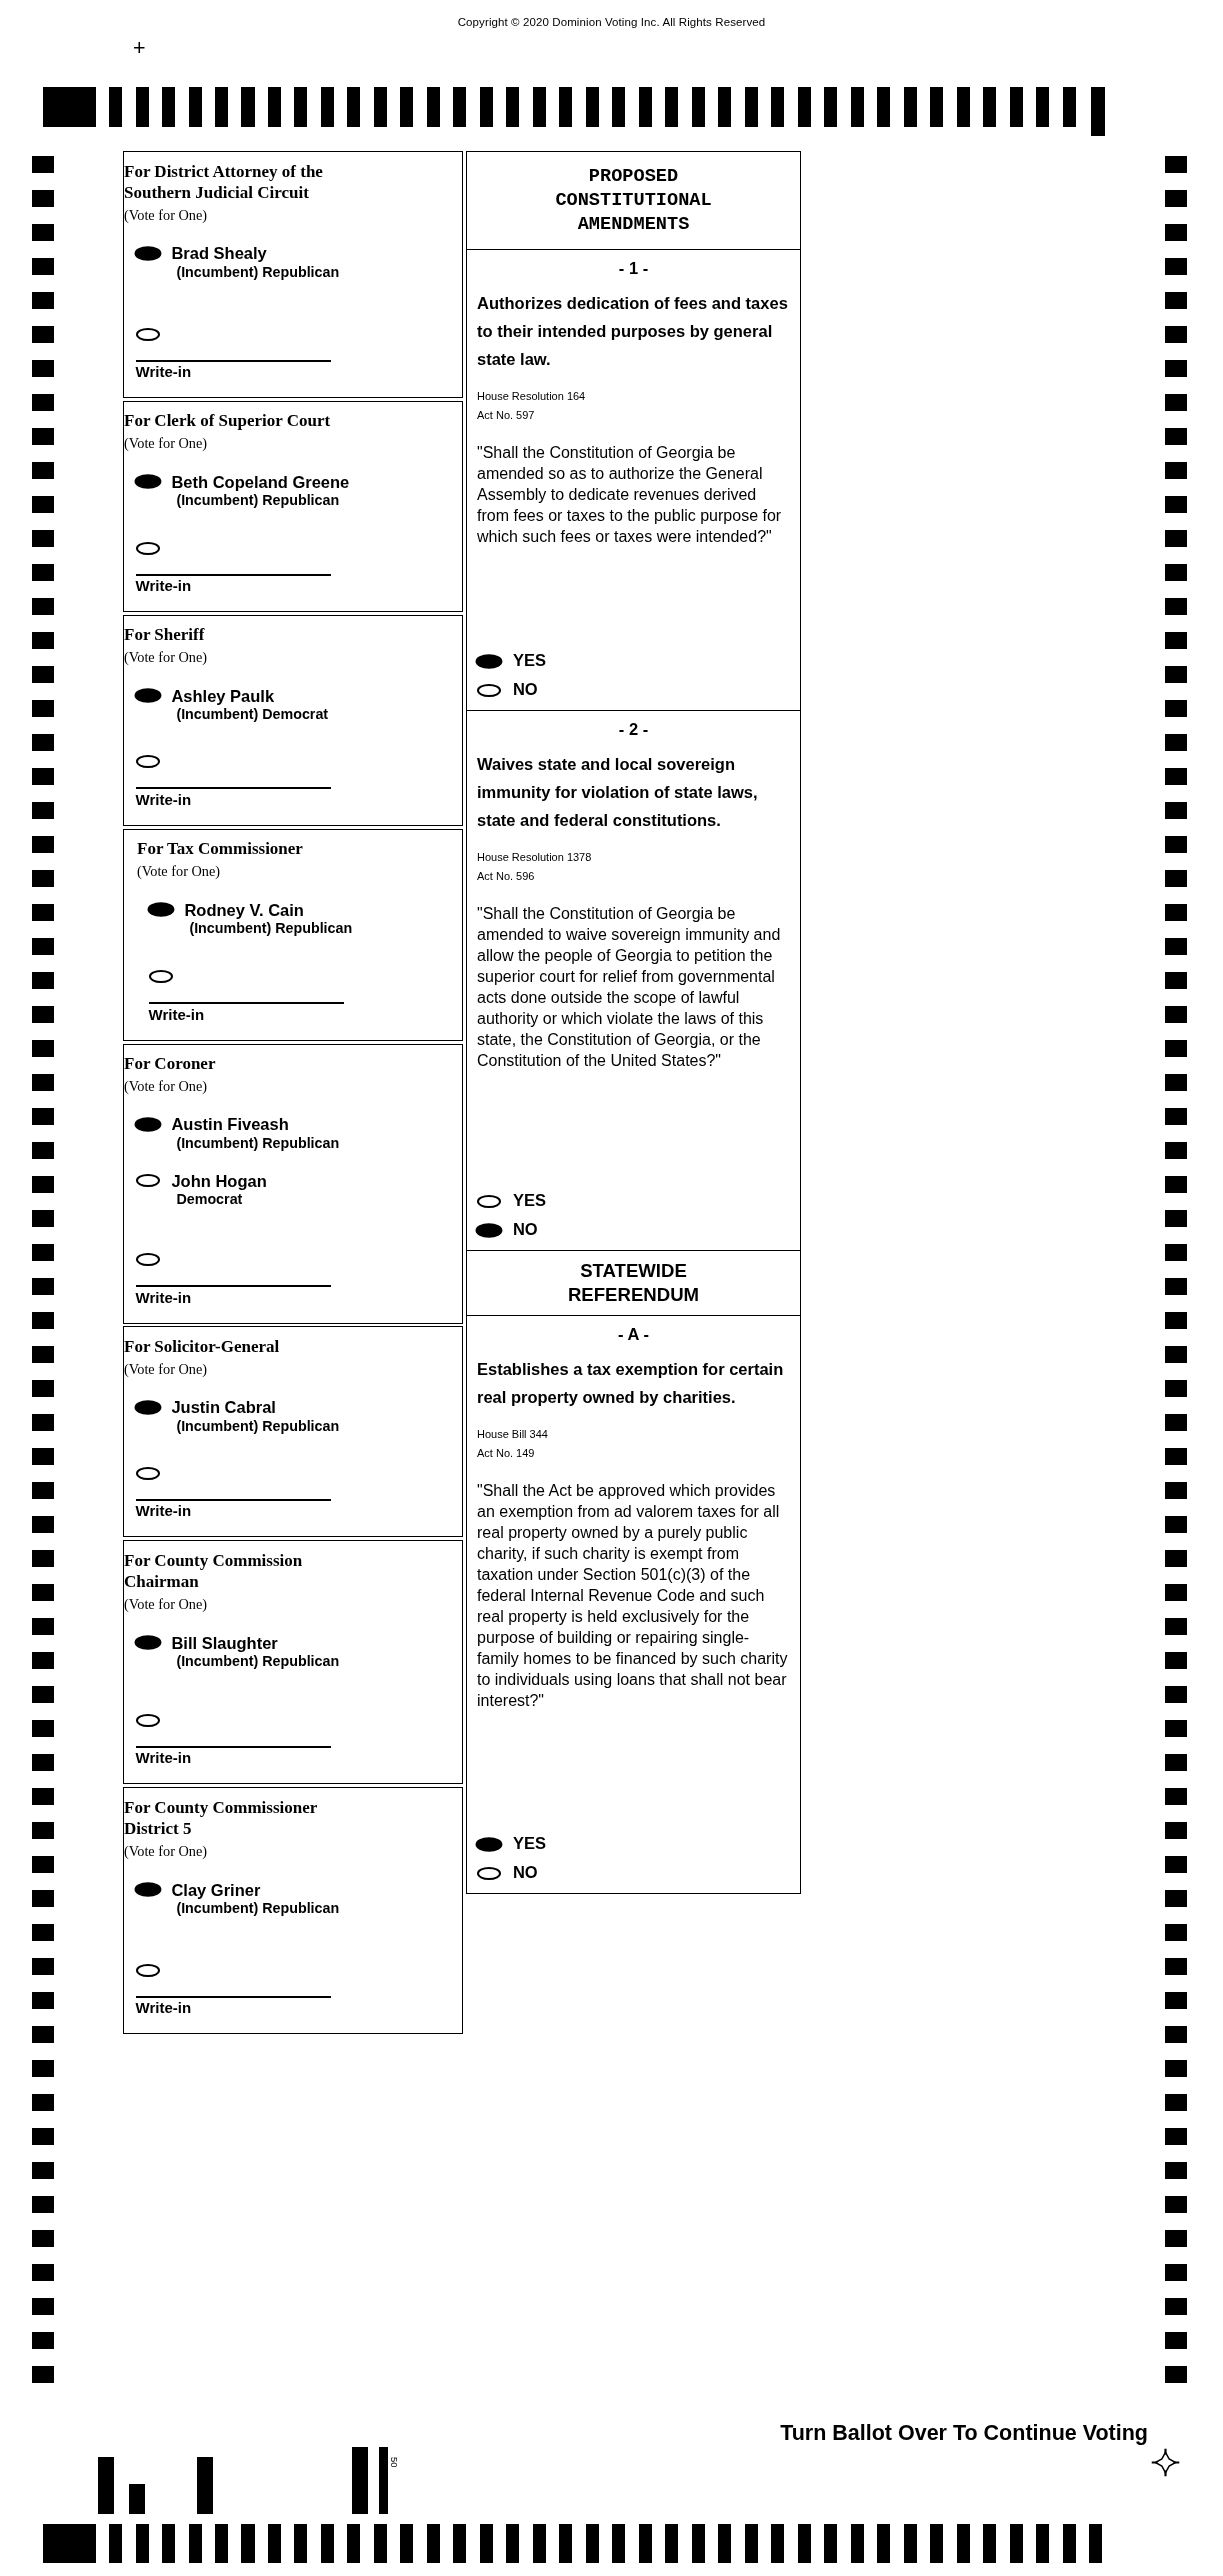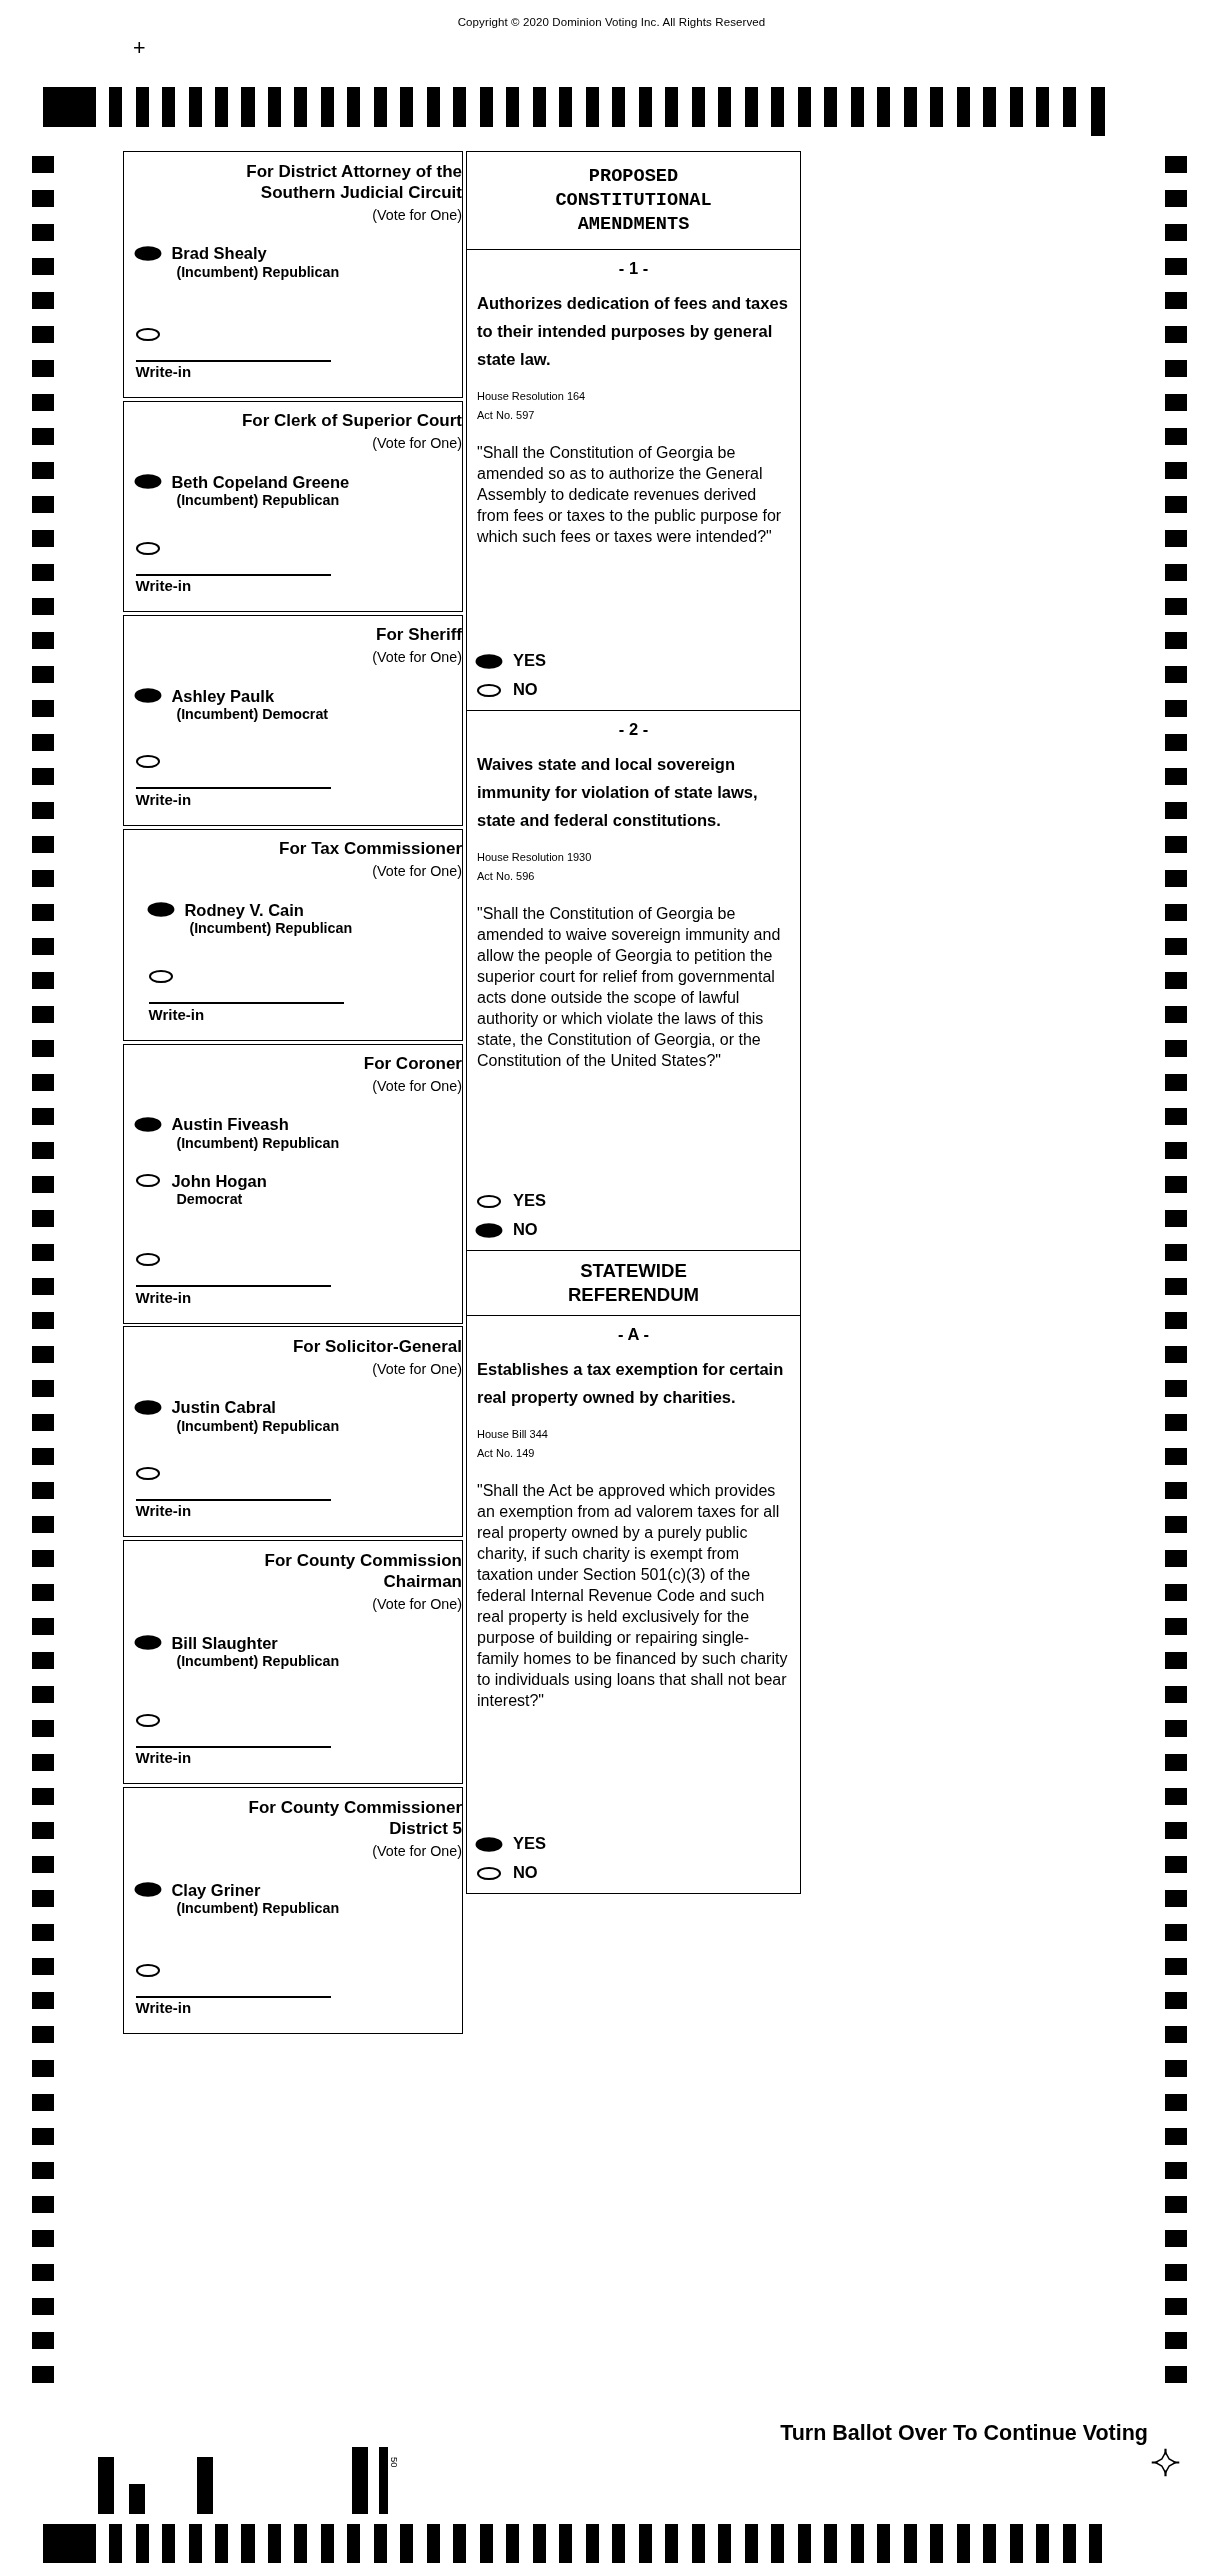--- a/index.html
+++ b/index.html
@@ -19,21 +19,21 @@
                   background:repeating-linear-gradient(180deg,#000 0 17px,transparent 17px 34px); }
   .timing-right { position:absolute; top:156px; left:1165px; width:21.5px; height:2231px;
                   background:repeating-linear-gradient(180deg,#000 0 17px,transparent 17px 34px); }
   .block-bl { position:absolute; top:2524px; left:43px; width:53px; height:39px; background:#000; }
   .timing-bottom { position:absolute; top:2524px; left:109px; width:1003px; height:39px;
                    background:repeating-linear-gradient(90deg,#000 0 13px,transparent 13px 26.5px); }
 
   
   .col-left { position:absolute; top:151px; left:123px; width:340px; display:flex; flex-direction:column; gap:2.9px; }
   .contest-box { border:1.4px solid #000; background:#fff; display:flex; flex-direction:column; }
-  .contest-head { text-align:right; padding-top:8.6px; }
+  .contest-head { text-align:left; padding-top:8.6px;font-family:Liberation Serif, serif; }
   .contest-title { font-size:17px; font-weight:bold; line-height:21.5px; }
   .contest-inst { font-size:14.3px; line-height:18.6px; margin-top:2.2px; }
   .cand-row { display:flex; align-items:flex-start; padding-left:11.5px; margin-top:20px; }
   .oval { display:inline-block; width:24.4px; height:13px; border:2.2px solid #000; border-radius:50%;
           background:#fff; flex:none; margin-top:2.2px; }
   .oval.filled { background:#000; transform:scale(1.12); }
   .cand-text { margin-left:11.5px; }
   .cand-name { font-size:16.5px; font-weight:bold; line-height:19.4px; }
   .cand-detail { font-size:14.3px; font-weight:bold; line-height:17px; margin-left:5px; }
   .writein-group { margin-top:auto; padding:0 0 17px 11.5px; }
@@ -254,21 +254,21 @@
           <div class="yn-row">
             <span class="oval"></span>
             <span class="yn-label">NO</span>
           </div>
         </div>
       </section>
       <section class="m-section" style="height: 540px;">
         <div class="m-num">- 2 -</div>
         <div class="m-summary">Waives state and local sovereign immunity for violation of state laws, state and federal constitutions.</div>
         <div class="m-refs">
-          <div class="m-ref">House Resolution 1930</div>
+          <div class="m-ref">House Resolution 1378</div>
           <div class="m-ref">Act No. 596</div>
         </div>
         <div class="m-question">"Shall the Constitution of Georgia be amended to waive sovereign immunity and allow the people of Georgia to petition the superior court for relief from governmental acts done outside the scope of lawful authority or which violate the laws of this state, the Constitution of Georgia, or the Constitution of the United States?"</div>
         <div class="yn-group">
           <div class="yn-row">
             <span class="oval"></span>
             <span class="yn-label">YES</span>
           </div>
           <div class="yn-row">
             <span class="oval filled"></span>

